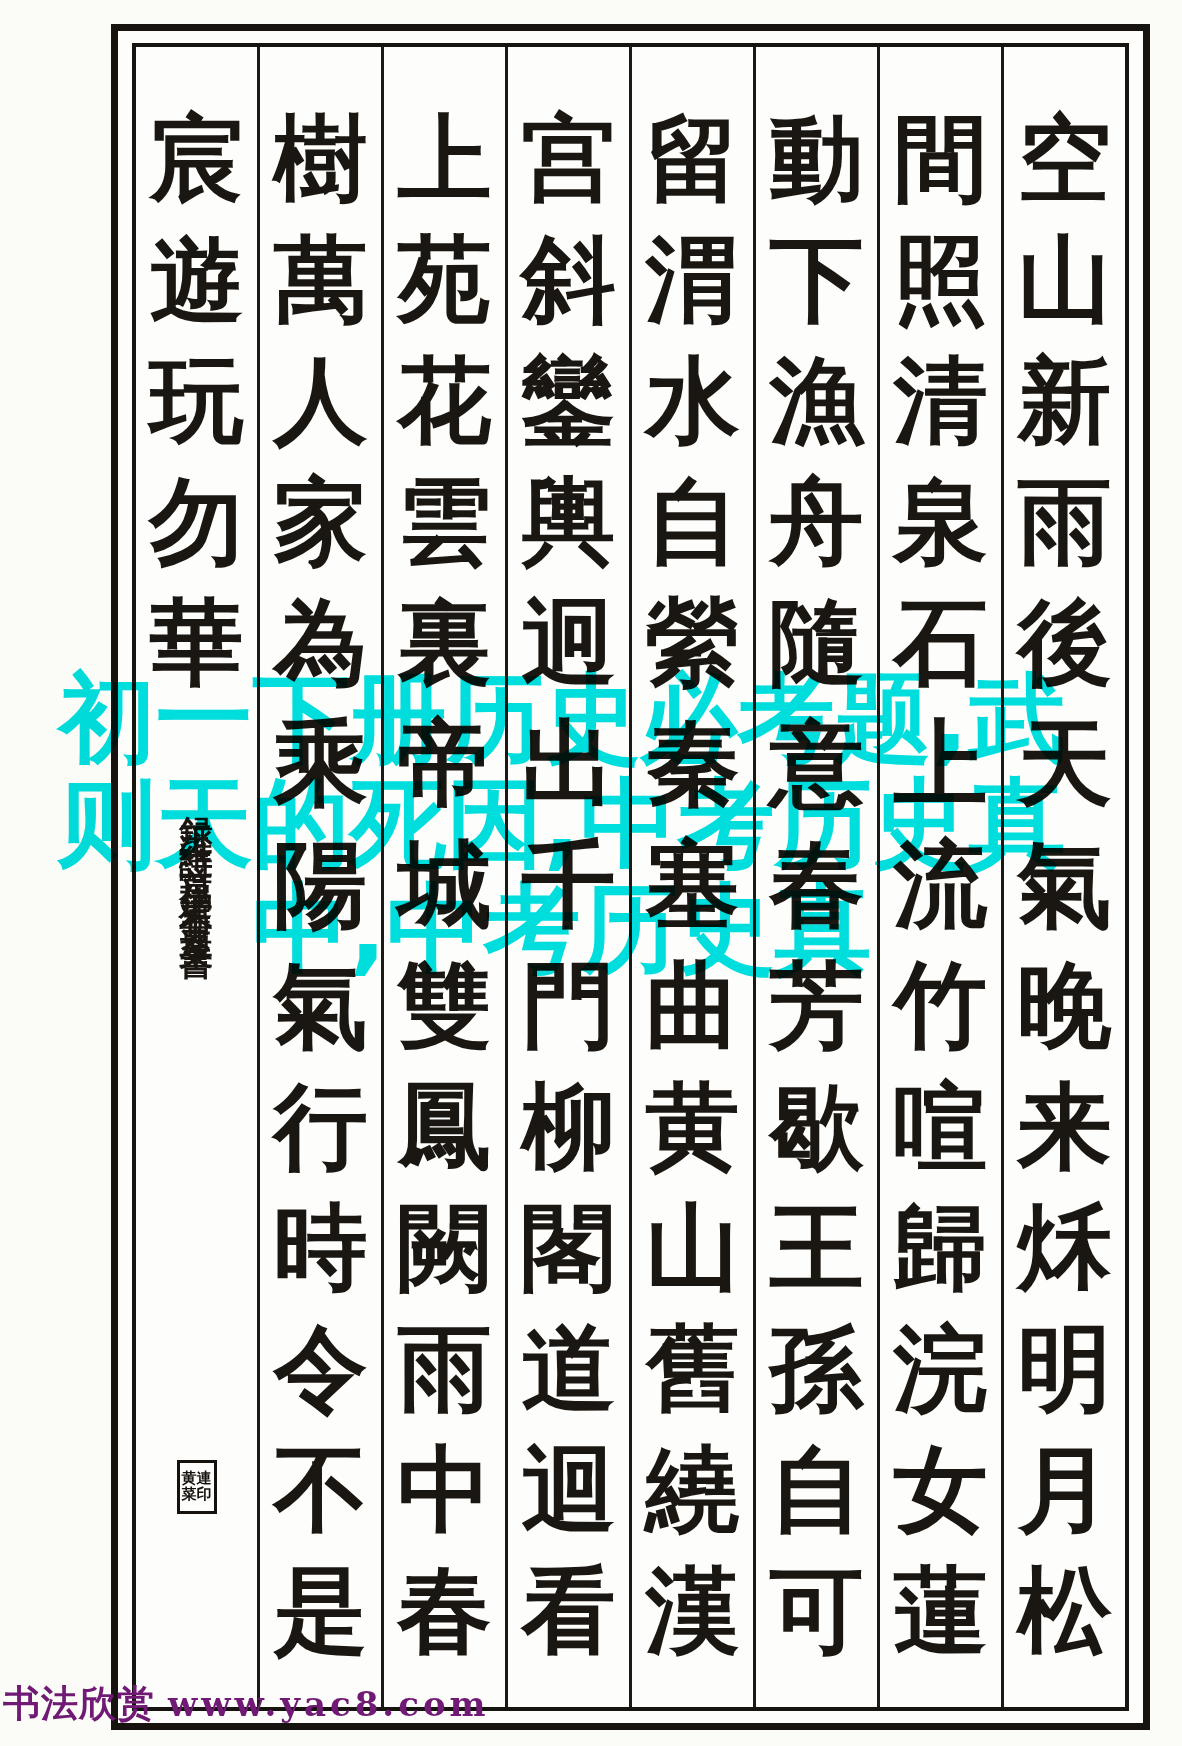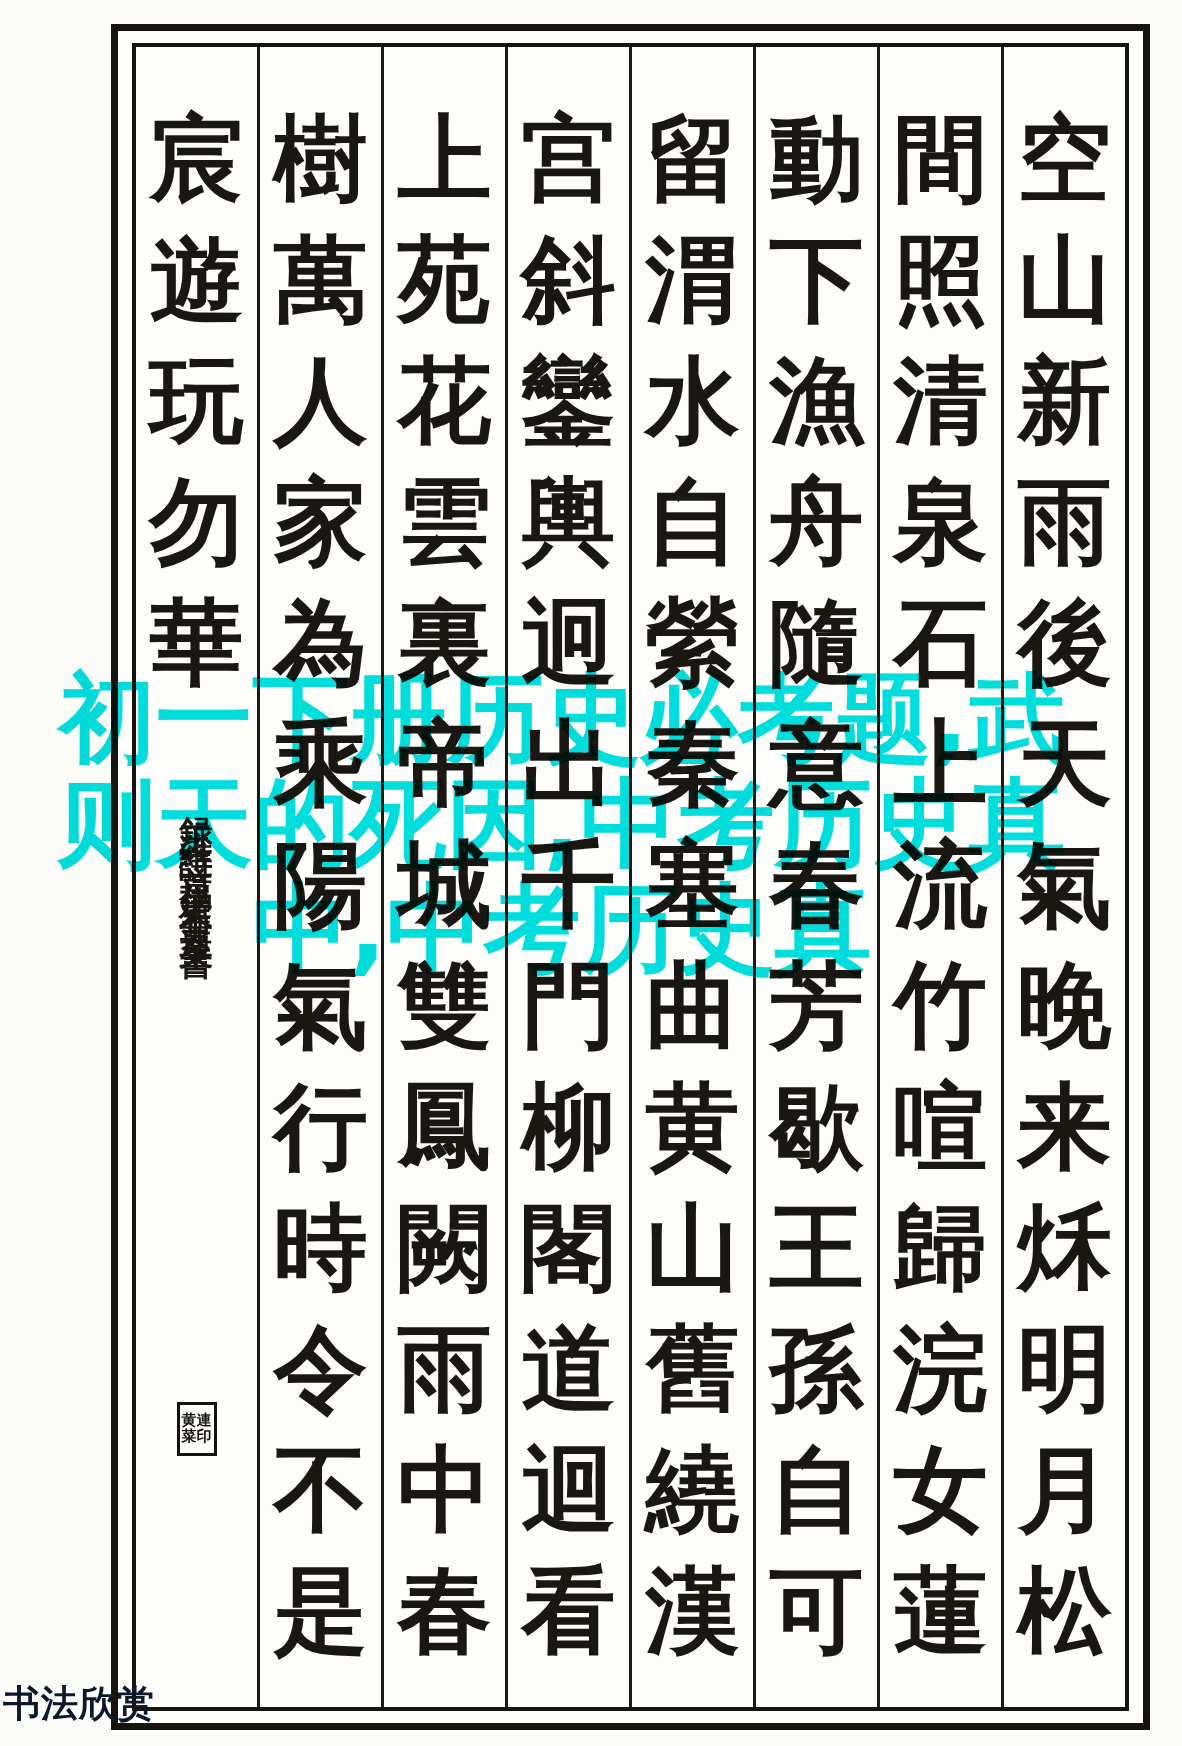--- a/index.html
+++ b/index.html
@@ -33,21 +33,21 @@
     display:flex; align-items:center; justify-content:center;
     font-size:94px; line-height:1; font-weight:bold; color:#1a1611;
   }
   .signature {
     flex:none; margin-top:88px; height:612px;
     writing-mode:vertical-rl; text-orientation:upright;
     font-size:33px; letter-spacing:10px; line-height:1;
     font-weight:600; color:#201b15;
   }
   .seal {
-    flex:none; width:40px; height:54px;
+    flex:none; margin-top:58px; width:40px; height:54px;
     border:3px solid #15110d; box-sizing:border-box; padding:1px;
     display:flex; flex-wrap:wrap; align-items:center; justify-content:center;
     font-size:15px; line-height:1.05; font-weight:bold; color:#15110d;
     word-break:break-all; text-align:center;
   }
   
   .overlay {
     position:absolute; left:0; top:666px; width:1124px;
     text-align:center; font-family:"DejaVu Sans", sans-serif;
     font-weight:bold; mix-blend-mode:multiply; pointer-events:none;
@@ -187,17 +187,18 @@
         </div>
     </div>
   </div>
 
   <div class="overlay" id="overlay" style="color: rgb(0, 223, 225);">
       <div class="ol-line">初一下册历史必考题,武</div>
       <div class="ol-line">则天的死因,中考历史真</div>
       <div class="ol-line">中,中考历史真</div>
     </div>
 
-  <div class="watermark" id="watermark" style="color: #0f172a;">
+  <div class="watermark" id="watermark" style="color: #701a75;">
     <span class="wm-name">书法欣赏</span>
+    <span class="wm-url">www.yac8.com</span>
   </div>
 
 </div>
 
 </body></html>

